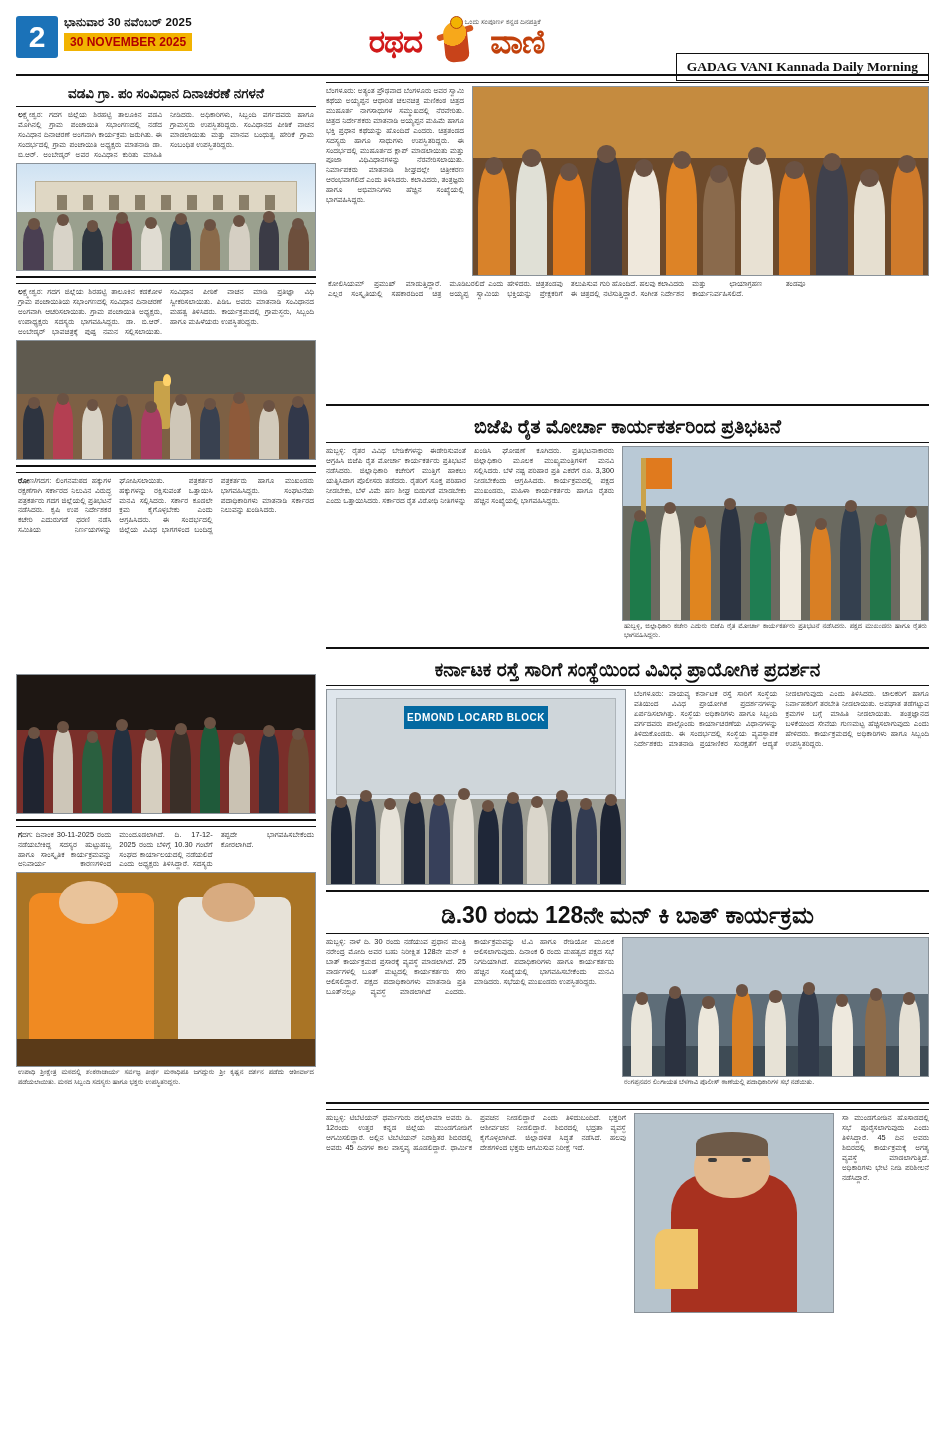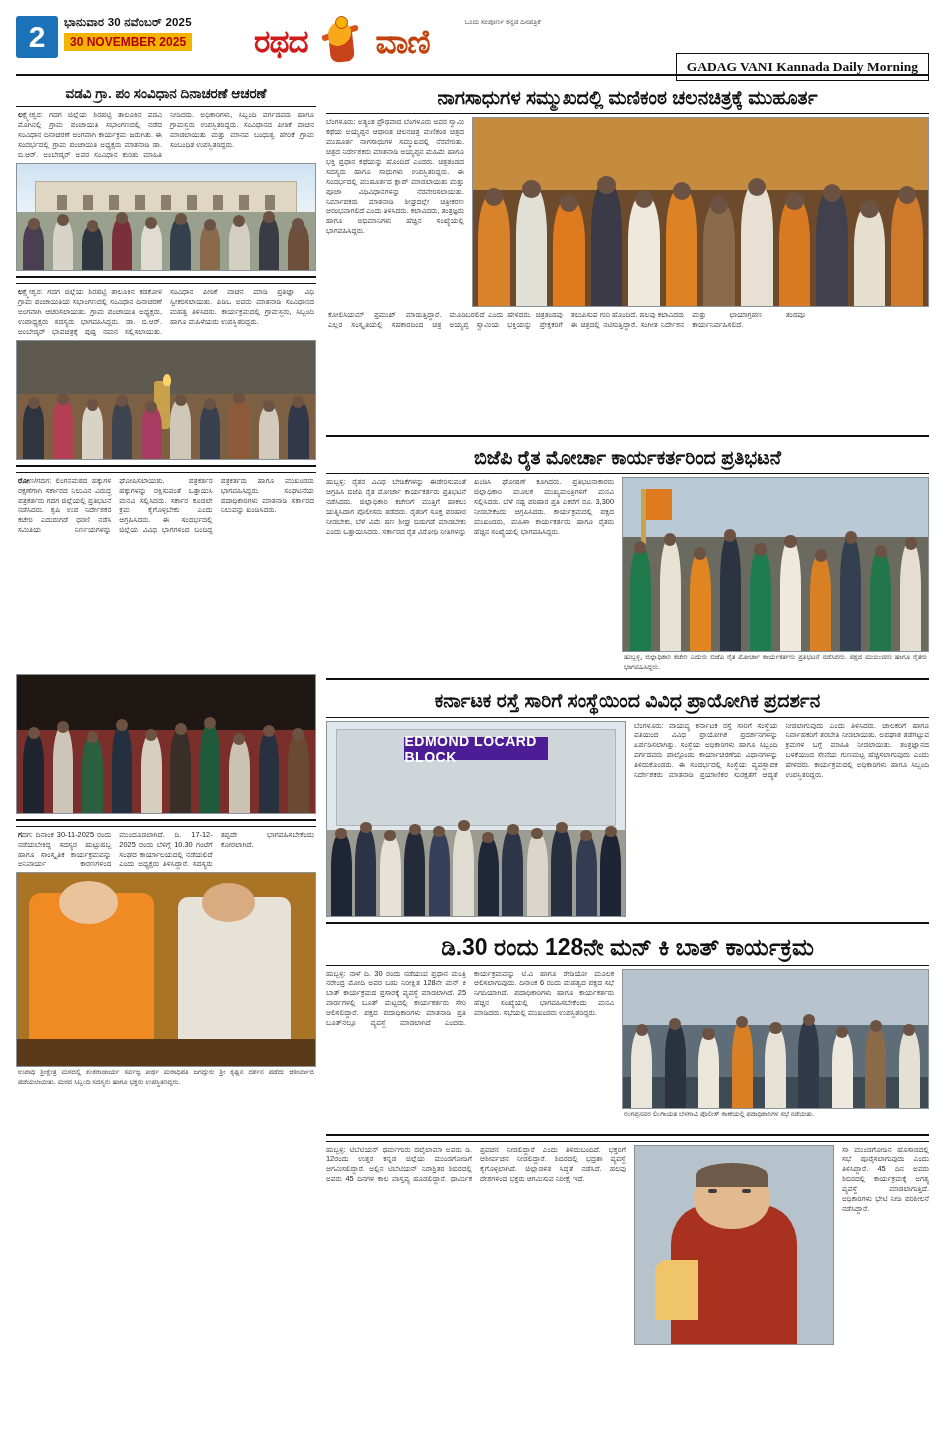--- a/index.html
+++ b/index.html
@@ -58,21 +58,21 @@
     font-weight: bold;
     font-size: 12px;
     padding: 2px 6px;
     display:inline-block;
     white-space: nowrap;
   }
   .mh-center {
     flex: 1;
     display:flex;
     align-items:center;
-    justify-content:flex-start;
+    justify-content:center;
     gap: 12px;
     position: relative;
     top: -2px;
   }
   .logo-word1 {
     font-size: 31px;
     font-weight: bold;
     color:#d11a1a;
     letter-spacing:-1px;
   }
@@ -219,21 +219,21 @@
   .ph-crowd .sky { background: linear-gradient(#f0c98a,#d79a4e); }
   .ph-crowd .ground { background:#7d5b3b; }
 
   .ph-rally .sky { background: linear-gradient(#cfe0ef,#b8cad9); }
   .ph-rally .ground { background:#6e6e63; }
 
   .ph-police .sky { background:#dfe7ee; }
   .ph-police .ground { background:#9a9a92; }
   .ph-police .sign {
     position:absolute; left:26%; top:8%; width:48%; height:12%;
-    background:#4c1d95; color:#fff; font-size:14px; font-weight:bold;
+    background:#0369a1; color:#fff; font-size:10px; font-weight:bold;
     display:flex; align-items:center; justify-content:center;
     letter-spacing:.5px;
   }
 
   .ph-hall .sky { background:#c9d4dc; }
   .ph-hall .ground { background:#6d7b86; }
 
   .ph-saint .sky { background:#b07a2a; }
 
   .ph-monk .sky { background:#c2cfd8; }
@@ -269,21 +269,21 @@
     <div class="mh-right">
       <div class="eng-title">GADAG VANI Kannada Daily Morning</div>
     </div>
   </div>
 
   <div class="content">
 
     <div class="col-left">
 
       <div class="article">
-        <div class="headline h-sm">ವಡವಿ ಗ್ರಾ. ಪಂ ಸಂವಿಧಾನ ದಿನಾಚರಣೆ ಆಚರಣೆ</div>
+        <div class="headline h-sm">ವಡವಿ ಗ್ರಾ. ಪಂ ಸಂವಿಧಾನ ದಿನಾಚರಣೆ ನಗಳನೆ</div>
         <div class="rule-thin"></div>
         <div class="body-text cols2 lead mt3 pad">ಲಕ್ಷ್ಮೇಶ್ವರ: ಗದಗ ಜಿಲ್ಲೆಯ ಶಿರಹಟ್ಟಿ ತಾಲೂಕಿನ ವಡವಿ ಮೊಗಿನಲ್ಲಿ ಗ್ರಾಮ ಪಂಚಾಯಿತಿ ಸಭಾಂಗಣದಲ್ಲಿ ನಡೆದ ಸಂವಿಧಾನ ದಿನಾಚರಣೆ ಅಂಗವಾಗಿ ಕಾರ್ಯಕ್ರಮ ಜರುಗಿತು. ಈ ಸಂದರ್ಭದಲ್ಲಿ ಗ್ರಾಮ ಪಂಚಾಯಿತಿ ಅಧ್ಯಕ್ಷರು ಮಾತನಾಡಿ ಡಾ. ಬಿ.ಆರ್. ಅಂಬೇಡ್ಕರ್ ಅವರ ಸಂವಿಧಾನ ಕುರಿತು ಮಾಹಿತಿ ನೀಡಿದರು. ಅಧಿಕಾರಿಗಳು, ಸಿಬ್ಬಂದಿ ವರ್ಗದವರು ಹಾಗೂ ಗ್ರಾಮಸ್ಥರು ಉಪಸ್ಥಿತರಿದ್ದರು. ಸಂವಿಧಾನದ ಪೀಠಿಕೆ ವಾಚನ ಮಾಡಲಾಯಿತು ಮತ್ತು ಮಾನವ ಬಂಧುತ್ವ ಹೇರಿಕೆ ಗ್ರಾಮ ಸಂಬಂಧಿತ ಉಪಸ್ಥಿತರಿದ್ದರು.</div>
         <div class="photo ph-building mt3" style="height:108px">
           <div class="sky"></div>
             <div class="bld"></div>
             <div class="ground"></div>
           <div class="row-people" style="height:52px">
             <div class="pp" style="height:46px;background:#4a3f52">
                 <i></i>
               </div>
@@ -420,21 +420,20 @@
           <div style="position:absolute;left:0;bottom:0;width:100%;height:14%;background:#5a3a18"></div>
         </div>
         <div class="caption pad">ಉಪಾಧಿ ಶ್ರೀಕ್ಷೇತ್ರ ಮಠದಲ್ಲಿ ಶಂಕರಾಚಾರ್ಯ ಸರ್ವಜ್ಞ ತೀರ್ಥ ಮಠಾಧಿಪತಿ ಜಗದ್ಗುರು ಶ್ರೀ ಕೃಷ್ಣನ ದರ್ಶನ ಪಡೆದು ಆಶೀರ್ವಾದ ಪಡೆಯಲಾಯಿತು. ಮಠದ ಸಿಬ್ಬಂದಿ ಸದಸ್ಯರು ಹಾಗೂ ಭಕ್ತರು ಉಪಸ್ಥಿತರಿದ್ದರು.</div>
       </div>
 
     </div>
 
     <div class="col-right">
 
       <div class="article">
-        <div class="headline h-md">ನಾಗಸಾಧುಗಳ ಸಮ್ಮುಖದಲ್ಲಿ ಮಣಿಕಂಠ ಚಲನಚಿತ್ರಕ್ಕೆ ಮುಹೂರ್ತ</div>
         <div class="rule-thin"></div>
         <div class="flexrow mt3">
           <div class="body-text" style="width:138px;height:190px;overflow:hidden">ಬೆಂಗಳೂರು: ಅತ್ಯಂತ ಪ್ರೌಢವಾದ ಬೆಂಗಳೂರು ಅವರ ಸ್ವಾಮಿ ಕಥೆಯ ಅಯ್ಯಪ್ಪನ ಆಧಾರಿತ ಚಲನಚಿತ್ರ ಮಣಿಕಂಠ ಚಿತ್ರದ ಮುಹೂರ್ತ ನಾಗಸಾಧುಗಳ ಸಮ್ಮುಖದಲ್ಲಿ ನೆರವೇರಿತು. ಚಿತ್ರದ ನಿರ್ದೇಶಕರು ಮಾತನಾಡಿ ಅಯ್ಯಪ್ಪನ ಮಹಿಮೆ ಹಾಗೂ ಭಕ್ತಿ ಪ್ರಧಾನ ಕಥೆಯನ್ನು ಹೊಂದಿದೆ ಎಂದರು. ಚಿತ್ರತಂಡದ ಸದಸ್ಯರು ಹಾಗೂ ಸಾಧುಗಳು ಉಪಸ್ಥಿತರಿದ್ದರು. ಈ ಸಂದರ್ಭದಲ್ಲಿ ಮುಹೂರ್ತದ ಕ್ಲಾಪ್ ಮಾಡಲಾಯಿತು ಮತ್ತು ಪೂಜಾ ವಿಧಿವಿಧಾನಗಳನ್ನು ನೆರವೇರಿಸಲಾಯಿತು. ನಿರ್ಮಾಪಕರು ಮಾತನಾಡಿ ಶೀಘ್ರದಲ್ಲೇ ಚಿತ್ರೀಕರಣ ಆರಂಭವಾಗಲಿದೆ ಎಂದು ತಿಳಿಸಿದರು. ಕಲಾವಿದರು, ತಂತ್ರಜ್ಞರು ಹಾಗೂ ಅಭಿಮಾನಿಗಳು ಹೆಚ್ಚಿನ ಸಂಖ್ಯೆಯಲ್ಲಿ ಭಾಗವಹಿಸಿದ್ದರು.</div>
           <div class="photo ph-crowd" style="flex:1;height:190px">
             <div class="sky" style="background:#c58b3f;height:38%"></div>
             <div class="ground" style="background:#6d4a2b;height:62%"></div>
             <div class="row-people" style="height:130px">
               <div class="pp" style="height:112px;background:#d8822a">
                   <i></i>
                 </div>

